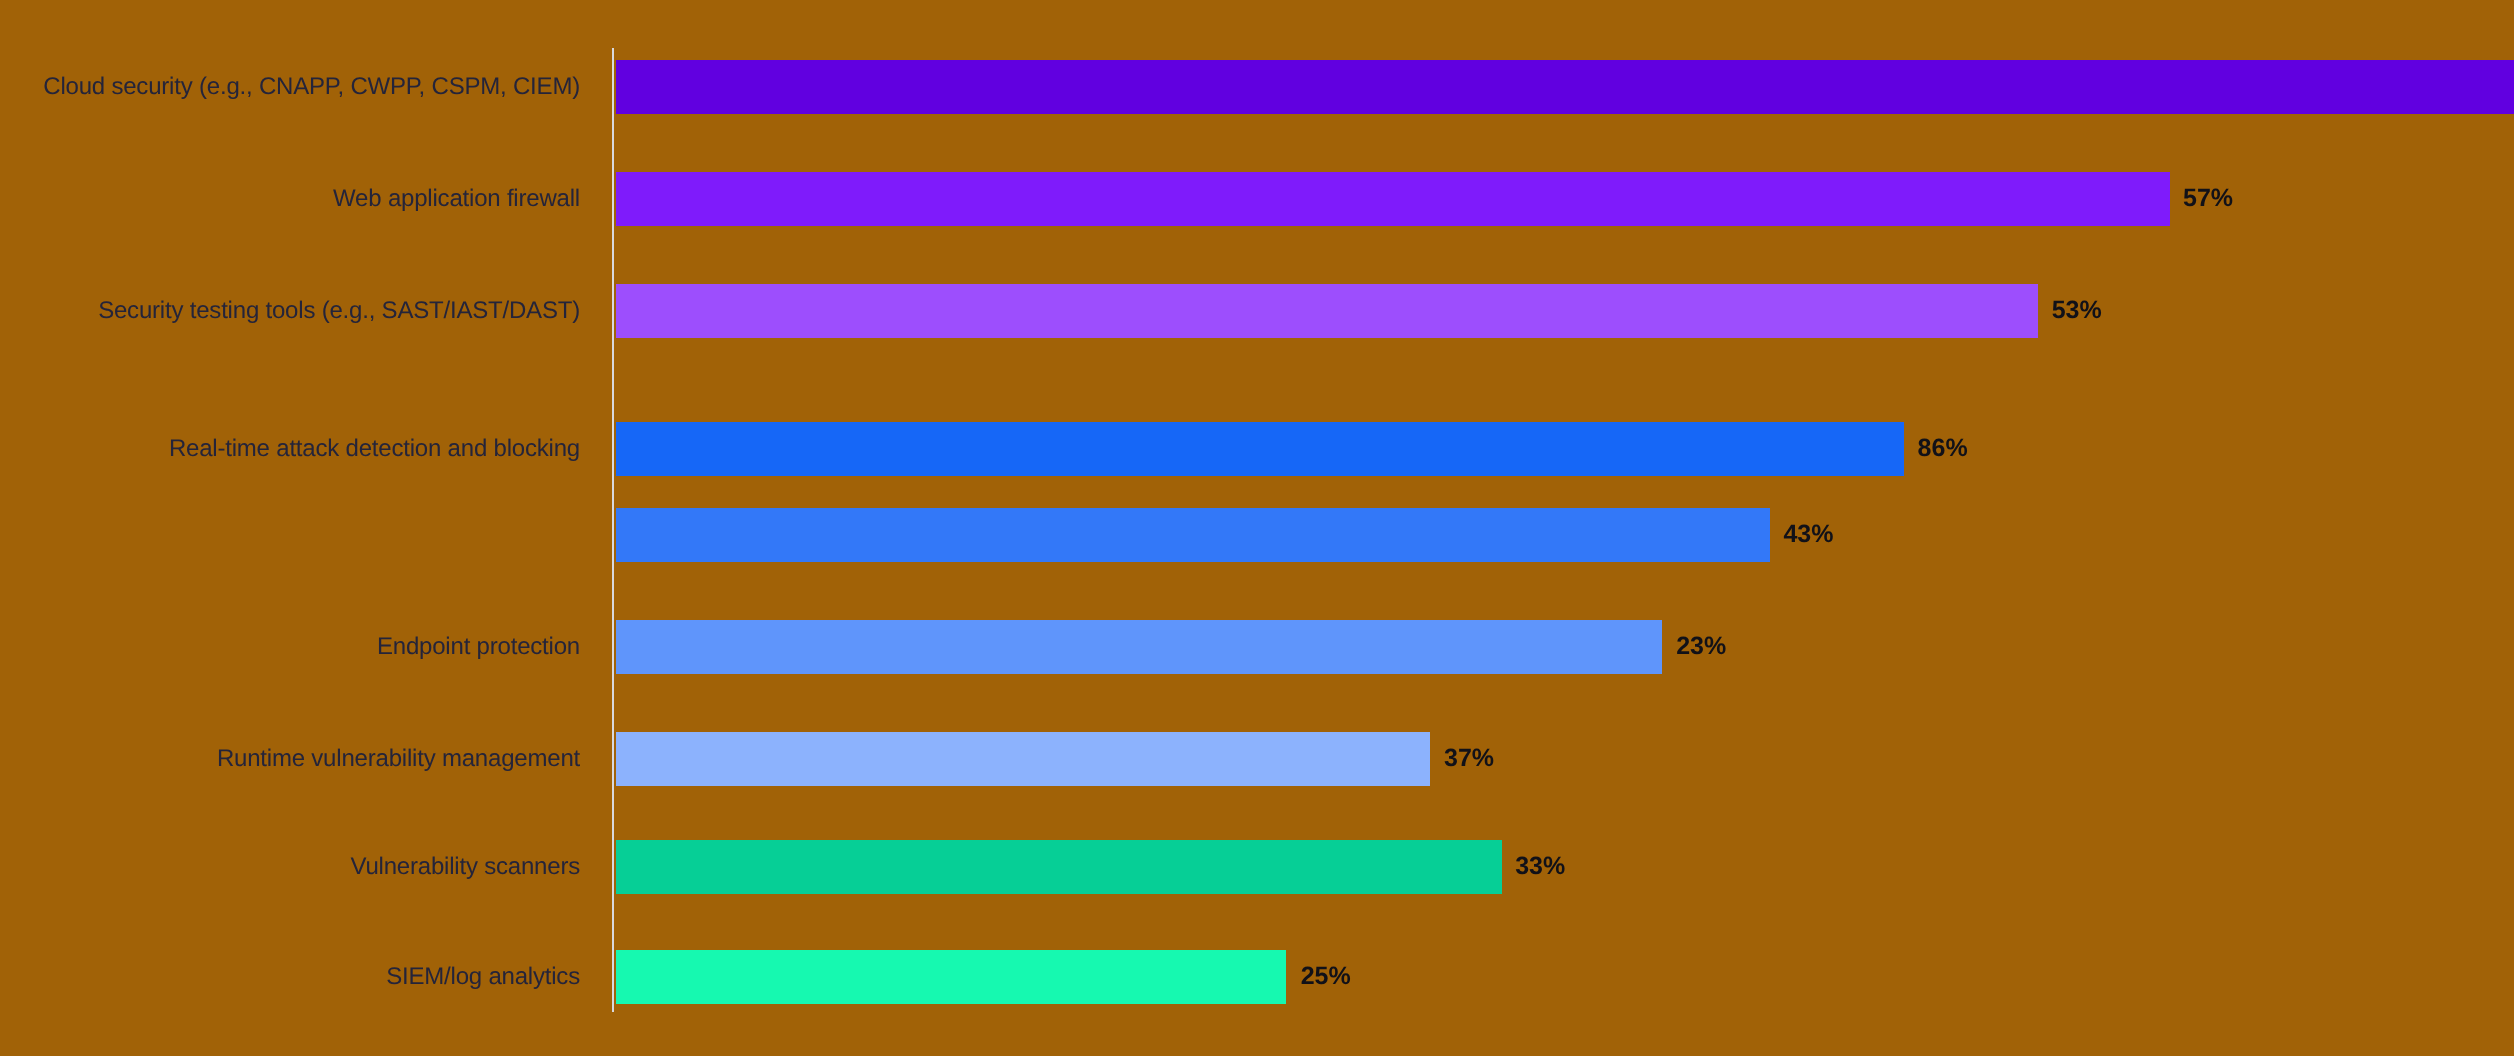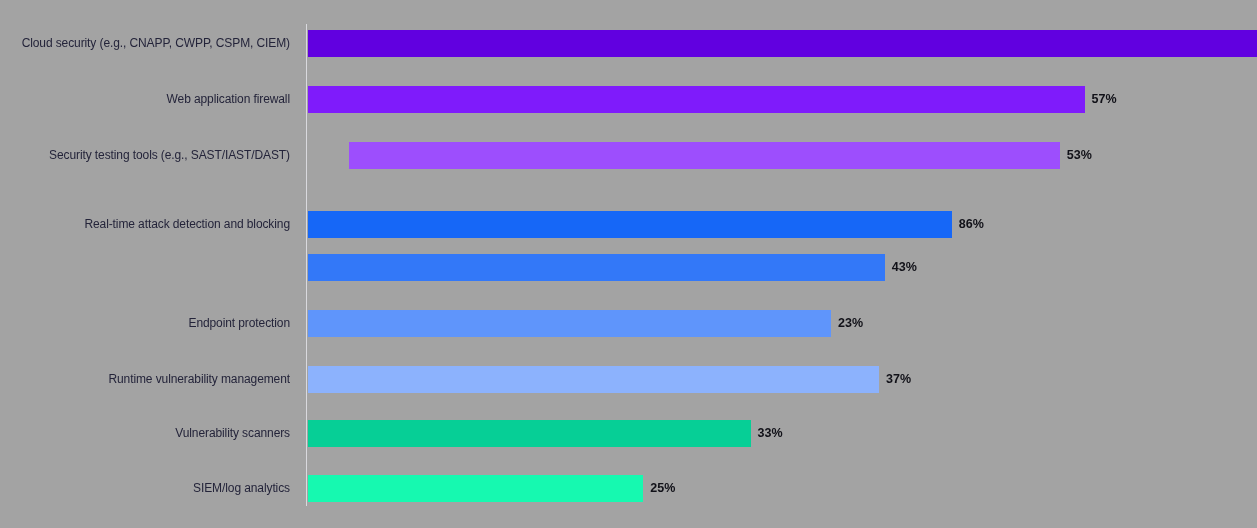--- a/index.html
+++ b/index.html
@@ -76,21 +76,21 @@
     font-size: 12.5px;
     font-weight: bold;
     color: #111118;
     white-space: nowrap;
     font-family: "Liberation Sans", sans-serif;
   }
 </style>
 </head>
 <body>
 
-<div id="chart-root" style="background: #a3a3a3;">
+<div id="chart-root" style="background: #a16207;">
   <div class="plot-area">
     <div class="axis-line" style="background: rgb(217, 217, 222);"></div>
 
     <div class="row" style="top:30px">
       <div class="cat-label" style="color: rgb(36, 36, 58);">Cloud security (e.g., CNAPP, CWPP, CSPM, CIEM)</div>
       <div class="bar-wrap" style="width: 978px;">
         <div class="bar" style="background: rgb(97, 0, 224);"></div>
         <div class="val-label" style="color: rgb(17, 17, 24);">63%</div>
       </div>
     </div>
@@ -98,21 +98,21 @@
     <div class="row" style="top:86px">
       <div class="cat-label" style="color: rgb(36, 36, 58);">Web application firewall</div>
       <div class="bar-wrap" style="width: 764.524px; padding-left: 12px;">
         <div class="bar" style="background: rgb(127, 27, 251);"></div>
         <div class="val-label" style="color: rgb(17, 17, 24);">57%</div>
       </div>
     </div>
 
     <div class="row" style="top:142px">
       <div class="cat-label" style="color: rgb(36, 36, 58);">Security testing tools (e.g., SAST/IAST/DAST)</div>
-      <div class="bar-wrap" style="width: 710.873px; margin-left: 41px;">
+      <div class="bar-wrap" style="width: 710.873px;">
         <div class="bar" style="background: rgb(157, 78, 253);"></div>
         <div class="val-label" style="color: rgb(17, 17, 24);">53%</div>
       </div>
     </div>
 
     <div class="row" style="top:211px">
       <div class="cat-label" style="color: rgb(36, 36, 58);">Real-time attack detection and blocking</div>
       <div class="bar-wrap" style="width: 643.81px;">
         <div class="bar" style="background: rgb(22, 103, 247);"></div>
         <div class="val-label" style="color: rgb(17, 17, 24);">86%</div>
@@ -129,21 +129,21 @@
     <div class="row" style="top:310px">
       <div class="cat-label" style="color: rgb(36, 36, 58);">Endpoint protection</div>
       <div class="bar-wrap" style="width: 523.095px;">
         <div class="bar" style="background: rgb(95, 149, 251);"></div>
         <div class="val-label" style="color: rgb(17, 17, 24);">23%</div>
       </div>
     </div>
 
     <div class="row" style="top:366px">
       <div class="cat-label" style="color: rgb(36, 36, 58);">Runtime vulnerability management</div>
-      <div class="bar-wrap" style="width: 571px;">
+      <div class="bar-wrap" style="width: 407px;">
         <div class="bar" style="background: rgb(140, 178, 253);"></div>
         <div class="val-label" style="color: rgb(17, 17, 24);">37%</div>
       </div>
     </div>
 
     <div class="row" style="top:420px">
       <div class="cat-label" style="color: rgb(36, 36, 58);">Vulnerability scanners</div>
       <div class="bar-wrap" style="width: 442.619px;">
         <div class="bar" style="background: rgb(6, 207, 150);"></div>
         <div class="val-label" style="color: rgb(17, 17, 24);">33%</div>

